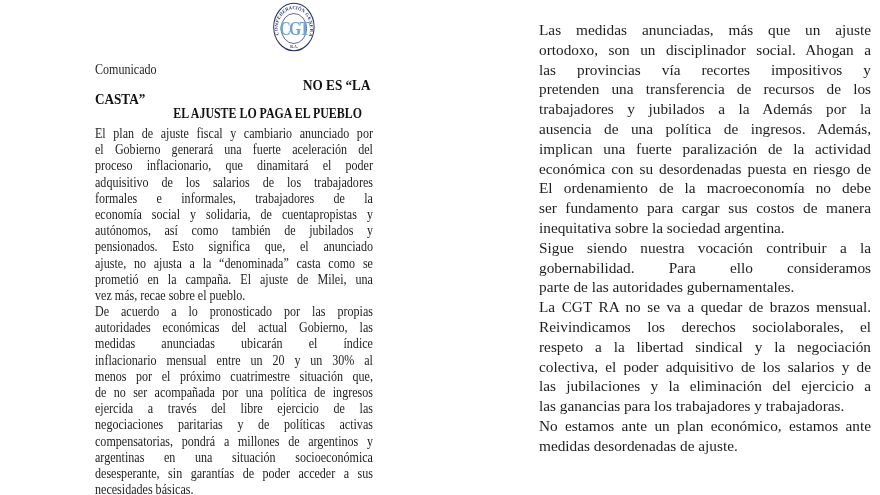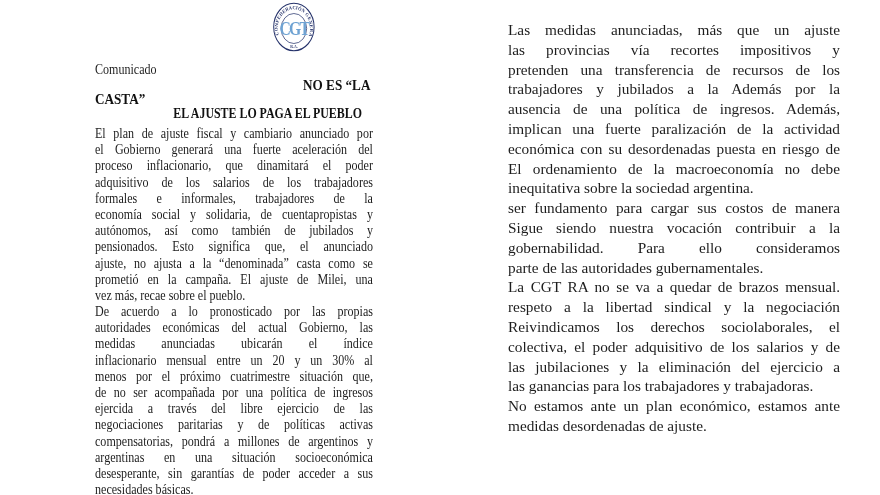--- a/index.html
+++ b/index.html
@@ -10,21 +10,21 @@
   .page{position:absolute;top:0;height:495px;}
   .page-left{left:95px;width:327px;transform:scaleX(0.85);transform-origin:0 0;}
   .page-right{left:508px;width:332px;}
   .logo{position:absolute;left:209px;top:1px;width:50px;height:52px;}
   .kicker{position:absolute;left:0;top:61px;font-size:14.2px;white-space:nowrap;}
   .title-frag1{position:absolute;right:3px;top:76px;font-weight:bold;font-size:15.5px;color:#111;white-space:nowrap;}
   .title-frag2{position:absolute;left:0;top:90px;font-weight:bold;font-size:15.5px;color:#111;white-space:nowrap;}
   .headline{position:absolute;right:13px;top:106px;font-weight:bold;font-size:14px;color:#111;white-space:nowrap;}
   .body{position:absolute;left:0;width:100%;}
   .body-left{top:125px;font-size:14.2px;line-height:16.2px;}
-  .body-right{top:20px;font-size:15.3px;line-height:19.8px;}
+  .body-right{top:20px;font-size:15.3px;line-height:19.8px;margin-left:31px;}
   .pline{
     text-align:justify;text-align-last:justify;
     height:1em;line-height:inherit;height:auto;
     white-space:normal;overflow:visible;
   }
   .body-left .pline{height:16.2px;}
   .body-right .pline{height:19.8px;}
   .pline.last{text-align:left;text-align-last:left;}
 </style>
 </head>
@@ -79,35 +79,36 @@
         <div class="pline">argentinas en una situación socioeconómica</div>
         <div class="pline">desesperante, sin garantías de poder acceder a sus</div>
         <div class="pline last">necesidades básicas.</div>
       </div>
 
   </section>
 
   <section class="page page-right">
     <div class="body body-right">
         <div class="pline">Las medidas anunciadas, más que un ajuste</div>
+        <div class="pline">ortodoxo, son un disciplinador social. Ahogan a</div>
         <div class="pline">las provincias vía recortes impositivos y</div>
         <div class="pline">pretenden una transferencia de recursos de los</div>
         <div class="pline">trabajadores y jubilados a la Además por la</div>
         <div class="pline">ausencia de una política de ingresos. Además,</div>
         <div class="pline">implican una fuerte paralización de la actividad</div>
         <div class="pline">económica con su desordenadas puesta en riesgo de</div>
         <div class="pline">El ordenamiento de la macroeconomía no debe</div>
+        <div class="pline">ser fundamento para cargar sus costos de manera</div>
         <div class="pline last">inequitativa sobre la sociedad argentina.</div>
-        <div class="pline">ser fundamento para cargar sus costos de manera</div>
         <div class="pline">Sigue siendo nuestra vocación contribuir a la</div>
         <div class="pline">gobernabilidad. Para ello consideramos</div>
         <div class="pline last">parte de las autoridades gubernamentales.</div>
         <div class="pline">La CGT RA no se va a quedar de brazos mensual.</div>
+        <div class="pline">Reivindicamos los derechos sociolaborales, el</div>
         <div class="pline">respeto a la libertad sindical y la negociación</div>
-        <div class="pline">Reivindicamos los derechos sociolaborales, el</div>
         <div class="pline">colectiva, el poder adquisitivo de los salarios y de</div>
         <div class="pline">las jubilaciones y la eliminación del ejercicio a</div>
         <div class="pline last">las ganancias para los trabajadores y trabajadoras.</div>
         <div class="pline">No estamos ante un plan económico, estamos ante</div>
         <div class="pline last">medidas desordenadas de ajuste.</div>
       </div>
   </section>
 
 </div>
 

